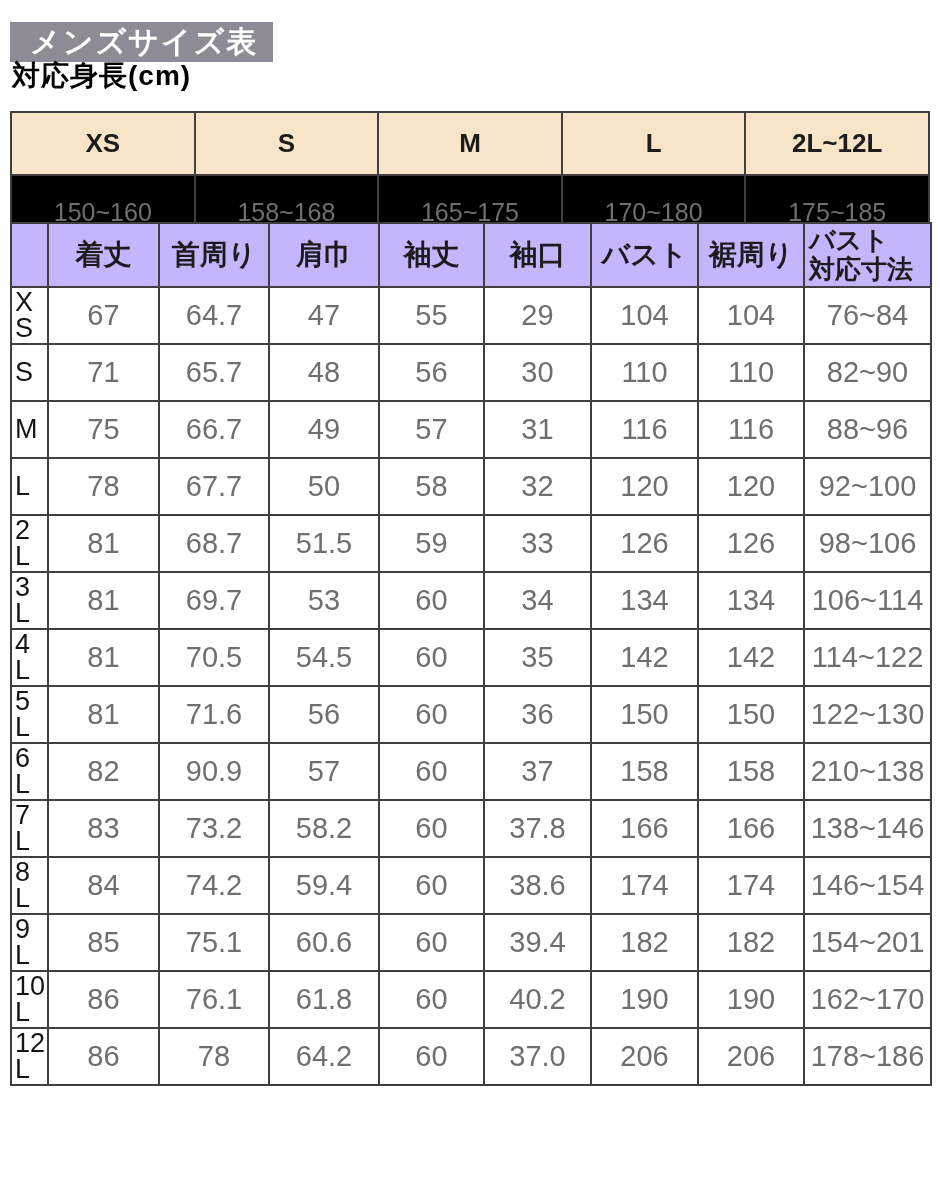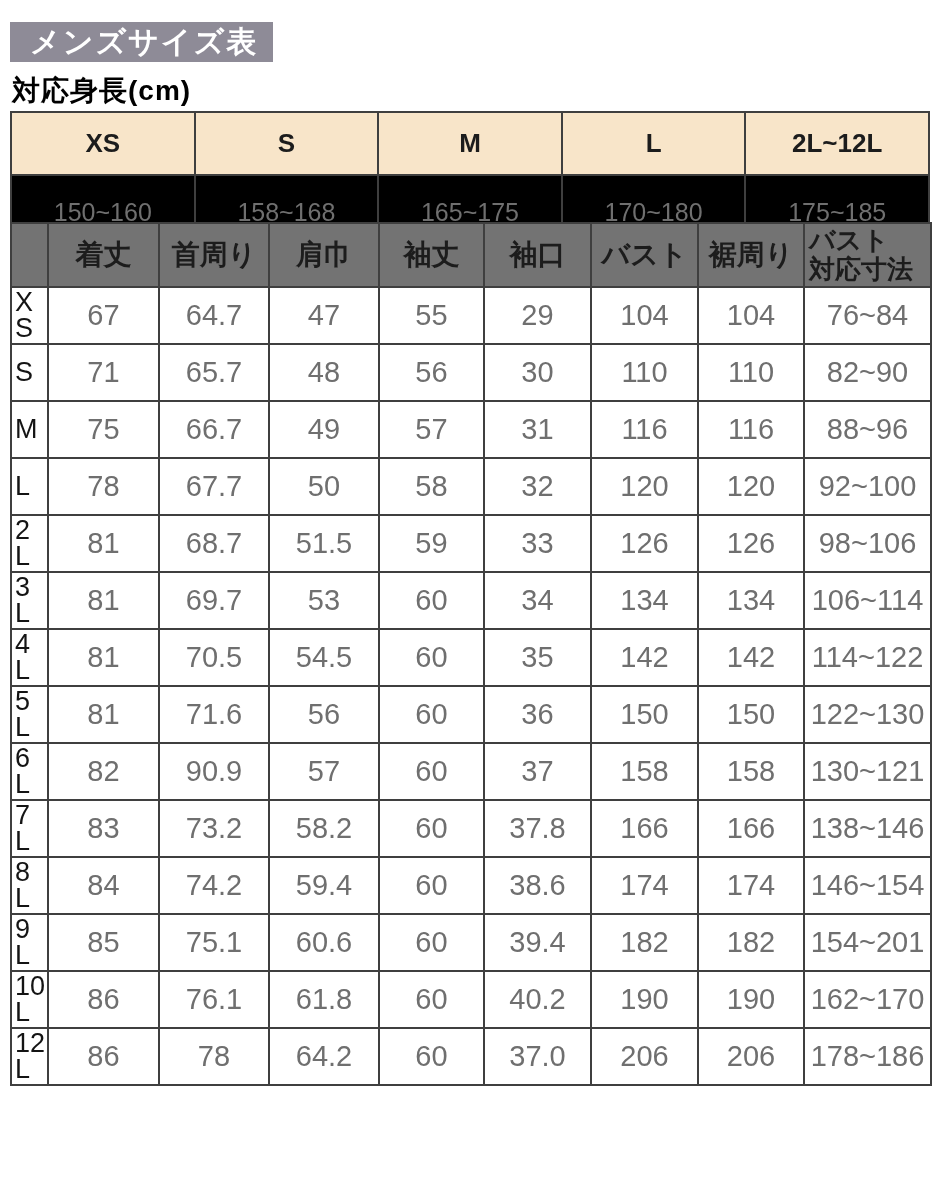--- a/index.html
+++ b/index.html
@@ -27,21 +27,21 @@
     font-weight: bold;
     letter-spacing: 2px;
     display: flex;
     align-items: center;
     padding-left: 20px;
     box-sizing: border-box;
   }
   .subtitle {
     position: absolute;
     left: 12px;
-    top: 72px;
+    top: 57px;
     font-size: 28px;
     font-weight: bold;
     color: #000000;
     letter-spacing: 1px;
   }
   table {
     border-collapse: collapse;
     table-layout: fixed;
   }
   
@@ -77,21 +77,21 @@
     left: 10px;
     top: 222px;
     width: 920px;
   }
   .size-table th, .size-table td {
     border: 2px solid #3f3f3f;
     padding: 0;
     vertical-align: middle;
   }
   .size-table thead th {
-    background: #737373;
+    background: #c4b5fd;
     height: 62px;
     font-size: 28px;
     font-weight: bold;
     color: #1c1c1c;
     text-align: center;
     margin-left: 24px;
   }
   .size-table thead th.last {
     text-align: left;
     padding-left: 4px;
@@ -273,21 +273,21 @@
         <tr>
           <th>6
 L</th>
           <td>82</td>
           <td>90.9</td>
           <td>57</td>
           <td>60</td>
           <td>37</td>
           <td>158</td>
           <td>158</td>
-          <td>130~121</td>
+          <td>210~138</td>
         </tr>
         <tr>
           <th>7
 L</th>
           <td>83</td>
           <td>73.2</td>
           <td>58.2</td>
           <td>60</td>
           <td>37.8</td>
           <td>166</td>

